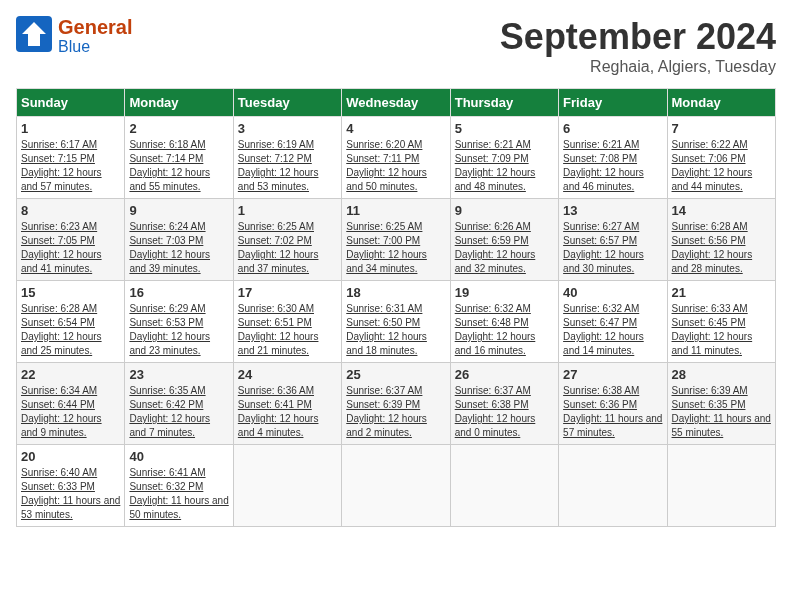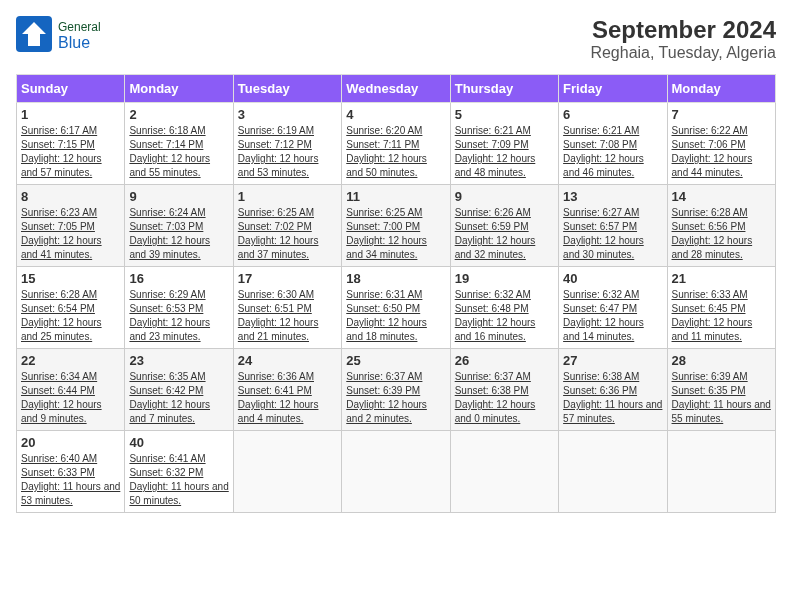--- a/index.html
+++ b/index.html
@@ -17,35 +17,35 @@
       margin-bottom: 12px;
     }
     .logo {
       display: flex;
       align-items: center;
     }
     .title-block {
       text-align: right;
     }
     .month-title {
-      font-size: 24px;
+      font-size: 36px;
       font-weight: bold;
       color: #333;
     }
     .location {
       font-size: 16px;
       color: #555;
     }
     table {
       width: 100%;
       border-collapse: collapse;
       font-size: 11px;
     }
     thead tr th {
-      background-color: #8b5cf6;
+      background-color: #15803d;
       color: #fff;
       padding: 6px 4px;
       font-size: 13px;
       font-weight: bold;
       text-align: left;
       border: 1px solid #ddd;
     }
     tbody tr td {
       vertical-align: top;
       padding: 4px;
@@ -79,27 +79,27 @@
 
 <div class="header">
   <div class="logo">
     <div>
       <svg width="36" height="36" viewBox="0 0 36 36">
         <rect x="0" y="0" width="36" height="36" fill="#1565c0" rx="4"></rect>
         <polygon points="18,6 30,18 24,18 24,30 12,30 12,18 6,18" fill="white"></polygon>
       </svg>
     </div>
     <div style="margin-left:6px;">
-      <div style="font-size:12px;font-weight:normal;color:#14532d;line-height:1.1;">General</div>
+      <div style="font-size:20px;font-weight:bold;color:#c2410c;line-height:1.1;">General</div>
       <div style="font-size:16px;font-weight:normal;color:#1565c0;line-height:1.1;">Blue</div>
     </div>
   </div>
   <div class="title-block">
     <div class="month-title">September 2024</div>
-    <div class="location">Reghaia, Tuesday, Algeria</div>
+    <div class="location">Reghaia, Algiers, Tuesday</div>
   </div>
 </div>
 
 <table>
   <thead>
     <tr>
       <th>Sunday</th>
       <th>Monday</th>
       <th>Tuesday</th>
       <th>Wednesday</th>

